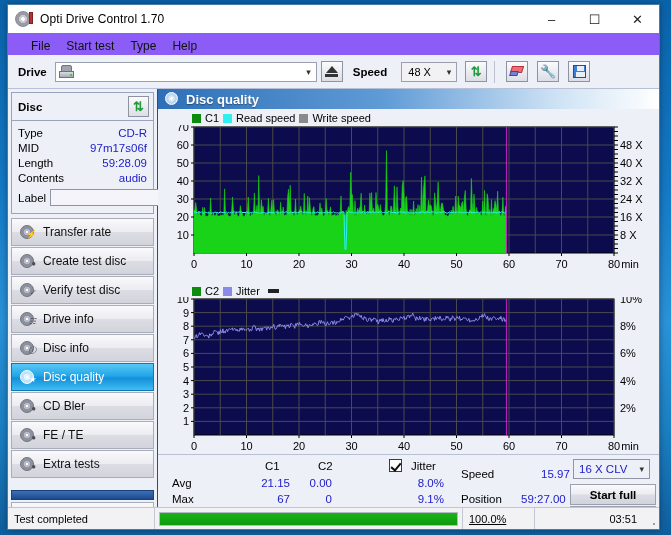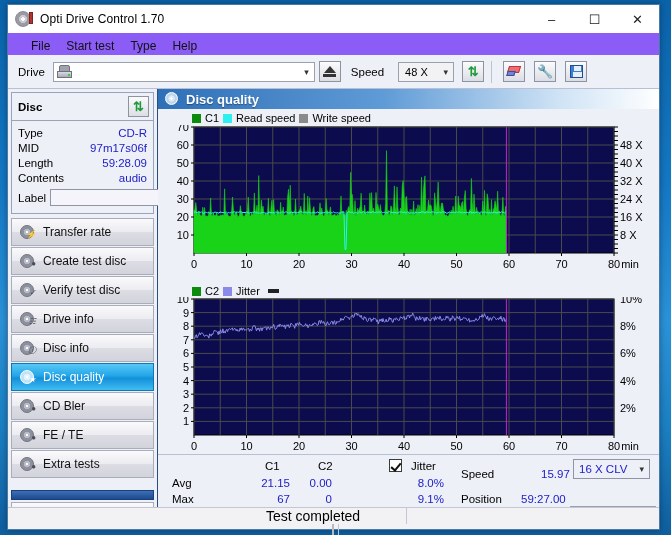--- a/index.html
+++ b/index.html
@@ -21,21 +21,21 @@
     border:1px solid #8b8b94;box-sizing:border-box;}
   .appicon .tag{position:absolute;right:0;top:2px;width:4px;height:12px;background:#b4332c;border:1px solid #7c221d;box-sizing:border-box;}
   .titletext{font-size:12px;color:#000;letter-spacing:.1px;}
   .wbtns{position:absolute;right:0;top:0;height:28px;display:flex;}
   .wbtn{width:43px;height:28px;display:flex;align-items:center;justify-content:center;font-size:13px;color:#222;}
   
   .menubar{height:22px;background:#8b5cf6;display:flex;align-items:flex-end;padding-left:15px;gap:0;}
   .menuitem{padding:2px 8px;font-size:12px;color:#111;}
   
   .toolbar{height:34px;background:#eef0f8;border-bottom:1px solid #b9c0d6;display:flex;align-items:center;padding:0 6px;box-sizing:border-box;}
-  .tb-label{font-weight:normal;font-size:11.5px;margin-right:8px;margin-left:4px;}
+  .tb-label{font-weight:bold;font-size:11.5px;margin-right:8px;margin-left:4px;}
   .combo{height:20px;background:#fff;border:1px solid #9aa0ad;display:flex;align-items:center;box-sizing:border-box;font-size:11px;position:relative;}
   .combo .chev{position:absolute;right:5px;top:4px;font-size:9px;color:#333;}
   .drivecombo{width:262px;padding-left:3px;}
   .driveicon{width:15px;height:13px;position:relative;margin-right:4px;flex:none;}
   .driveicon .body{position:absolute;left:0;bottom:0;width:15px;height:7px;background:linear-gradient(180deg,#dadce2,#a8abb5);border:1px solid #6d717c;box-sizing:border-box;}
   .driveicon .top{position:absolute;left:2px;top:0;width:11px;height:7px;background:#9fa3ae;border:1px solid #70747f;border-radius:2px 2px 0 0;box-sizing:border-box;}
   .driveicon .led{position:absolute;left:11px;bottom:2px;width:2px;height:2px;background:#3ad13a;}
   .drivetext{font-size:11px;color:#000;white-space:nowrap;}
   .tbtn{width:22px;height:21px;background:linear-gradient(180deg,#fbfbfc,#dcdee5);border:1px solid #8d93a1;box-sizing:border-box;display:flex;align-items:center;justify-content:center;margin-left:4px;}
   .eject{width:0;height:0;border-left:6px solid transparent;border-right:6px solid transparent;border-bottom:7px solid #333;position:relative;}
@@ -103,21 +103,21 @@
   .stk{color:#000;}
   .stv{color:#2020c8;}
   .cbox{position:absolute;width:13px;height:13px;background:#fff;border:1px solid #3a3a3a;box-sizing:border-box;}
   .cbox:after{content:"";position:absolute;left:3px;top:1px;width:4px;height:8px;border:solid #111;border-width:0 2px 2px 0;transform:rotate(40deg);}
   .clvcombo{position:absolute;width:77px;height:20px;background:#eef0f8;border:1px solid #8f95a4;box-sizing:border-box;font-size:11.5px;color:#2020c8;display:flex;align-items:center;padding-left:5px;}
   .clvcombo .chev{position:absolute;right:5px;top:4px;font-size:9px;color:#333;}
   .actbtn{position:absolute;width:86px;height:21px;display:flex;align-items:center;justify-content:center;
     background:linear-gradient(180deg,#fafafc 0%,#ececf1 48%,#dcdde4 52%,#d2d3db 100%);
     border:1px solid #9aa0ad;box-sizing:border-box;font-size:11.5px;font-weight:bold;}
   
-  .statusbar{position:absolute;left:0;right:0;bottom:0;height:22px;background:#f2f2f4;border-top:1px solid #c3c7d3;display:flex;align-items:center;font-size:14px;box-sizing:border-box;flex-direction:column;}
+  .statusbar{position:absolute;left:0;right:0;bottom:0;height:22px;background:#f2f2f4;border-top:1px solid #c3c7d3;display:flex;align-items:flex-end;font-size:11px;box-sizing:border-box;}
   .sbseg{height:100%;display:flex;align-items:center;padding:0 6px;box-sizing:border-box;}
   .sb-msg{width:147px;border-right:1px solid #c3c7d3;}
   .sb-bar{flex:1;display:flex;align-items:center;padding:0 4px;border-right:1px solid #c3c7d3;}
   .pbar{flex:1;height:14px;background:#e4e4e8;border:1px solid #b6bac4;box-sizing:border-box;position:relative;overflow:hidden;}
   .pbfill{height:100%;background:linear-gradient(180deg,#17b517,#0f9a0f);}
   .sb-pct{width:72px;border-right:1px solid #c3c7d3;text-decoration:underline;}
   .sb-time{width:108px;justify-content:flex-end;display:flex;}
   .grip{width:16px;display:flex;align-items:flex-end;justify-content:flex-end;padding:0 3px 3px 0;box-sizing:border-box;}
   .grip i{display:block;width:2px;height:2px;background:#9aa0ad;margin:1px;}
 </style>
@@ -520,20 +520,21 @@
         <span class="st stv" style="left:363px;top:13px;margin-left:20px;">15.97 X</span>
         <span class="st stk" style="left:303px;top:38px;">Position</span>
         <span class="st stv" style="left:363px;top:38px;">59:27.00</span>
         <span class="st stk" style="left:303px;top:54px;">Samples</span>
         <span class="st stv" style="left:363px;top:54px;">3563</span>
 
         <div class="clvcombo" style="left:415px;top:4px;">
           <span>16 X CLV</span>
           <span class="chev">▾</span>
         </div>
+        <div class="actbtn" style="left:412px;top:29px;">Start full</div>
         <div class="actbtn" style="left:412px;top:51px;">Start part</div>
       </div>
     </div>
   </div>
 
   <div class="statusbar">
     <div class="sbseg sb-msg">Test completed</div>
     <div class="sbseg sb-bar">
       <div class="pbar">
         <div class="pbfill" id="pbfill" style="width: 100%;"></div>

